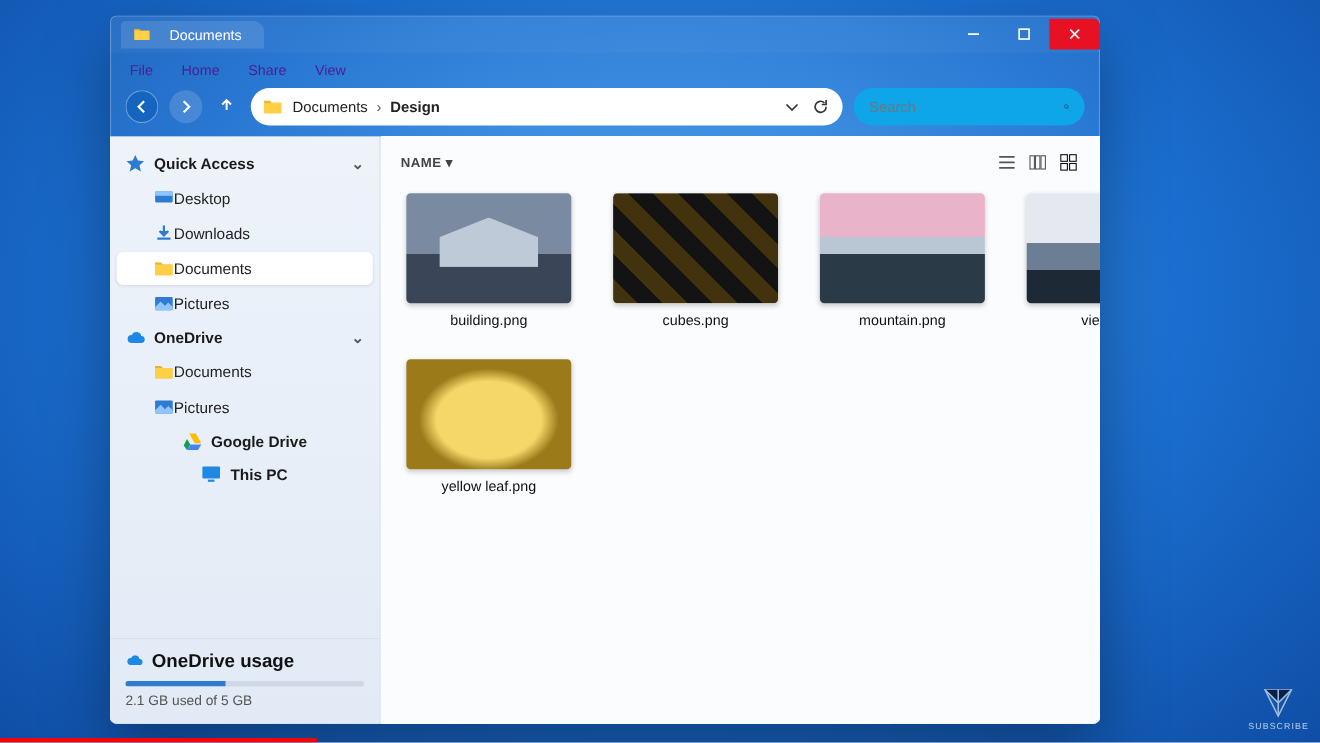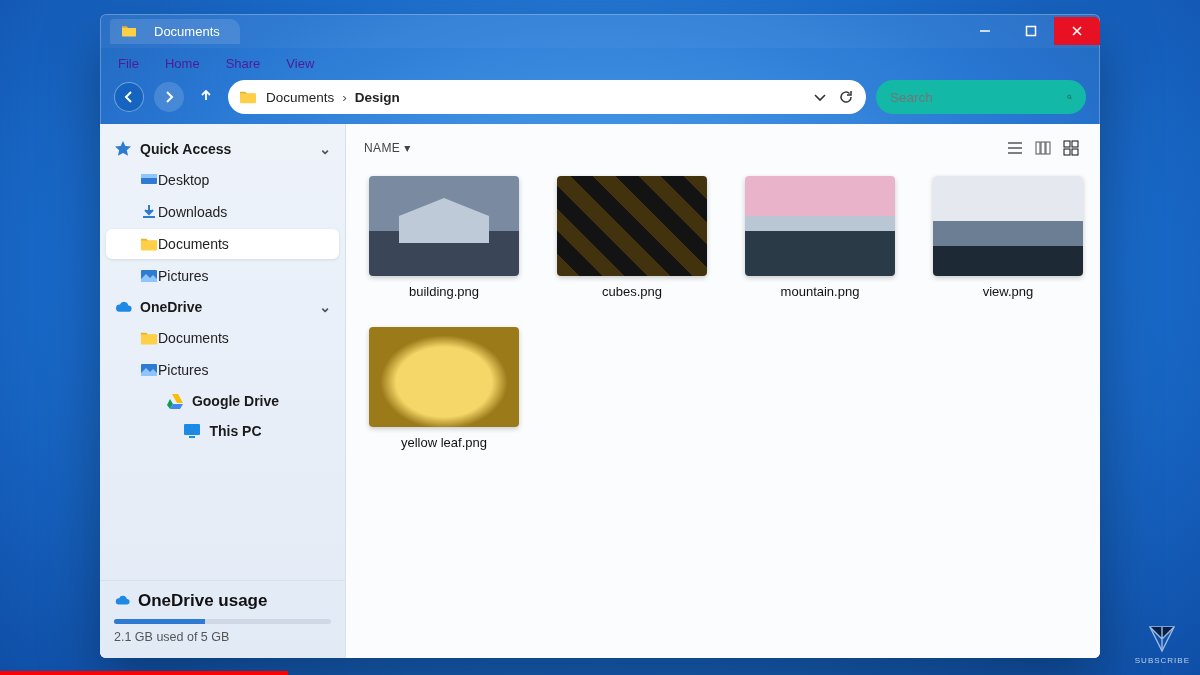--- a/index.html
+++ b/index.html
@@ -7,21 +7,21 @@
   body {
     font-family: "Segoe UI", Tahoma, sans-serif;
     background: radial-gradient(ellipse at 50% 40%, #4aa3f0 0%, #1b6fd0 55%, #0f4ea6 100%);
     position: relative;
   }
 
   
   .window {
     position: absolute;
     left: 100px; top: 14px;
-    width: 1000px; height: 644px;
+    width: 900px; height: 644px;
     border-radius: 6px;
     background: rgba(255,255,255,0.06);
     box-shadow: 0 25px 60px rgba(0,0,0,.35), 0 0 0 1px rgba(255,255,255,.25) inset;
     display: flex; flex-direction: column;
   }
 
   .titlebar {
     height: 34px;
     display: flex; align-items: center;
     padding: 0 0 0 10px;
@@ -73,21 +73,21 @@
     flex:1; height:34px; background:#fff; border-radius:17px;
     display:flex; align-items:center; padding:0 12px 0 10px; gap:8px;
     font-size:13.5px; color:#222;
   }
   .address .chev { color:#555; }
   .address .end { margin-left:auto; display:flex; gap:10px; color:#333; }
   .address .end svg { width:16px; height:16px; }
   .addr-folder-ico { width:20px; height:16px; }
 
   .search {
-    width:210px; height:34px; background:#14b8a6; border-radius:17px;
+    width:210px; height:34px; background:#0ea5e9; border-radius:17px;
     display:flex; align-items:center; padding:0 14px; font-size:13.5px; color:#666;
   }
   .search input { border:none; outline:none; flex:1; font:inherit; color:#333; background:transparent; }
   .search svg { width:16px; height:16px; color:#333; }
 
   
   .body {
     flex:1; display:flex; min-height:0;
     background:#f4f6f9;
     border-radius: 0 0 6px 6px;
@@ -130,21 +130,21 @@
 
   
   .content {
     flex:1; background:#fbfcfe; overflow:auto;
     padding: 10px 18px 20px 18px;
   }
   .content-hdr {
     display:flex; align-items:center; height:28px;
     font-size:12px; letter-spacing:.4px; color:#444;
   }
-  .content-hdr .sort { display:flex; align-items:flex-start; gap:4px; font-weight:400; }
+  .content-hdr .sort { display:flex; align-items:flex-start; gap:4px; font-weight:700; }
   .view-switch { margin-left:auto; display:flex; gap:6px; }
   .view-switch .vbtn { width:22px; height:20px; display:flex; align-items:center; justify-content:center; border-radius:3px; color:#555; }
   .view-switch .vbtn.active { color:#111; }
   .view-switch svg { width:18px; height:18px; }
 
   .grid {
     display:grid;
     grid-template-columns: repeat(4, 160px);
     gap: 28px 28px;
     padding-top:14px;

